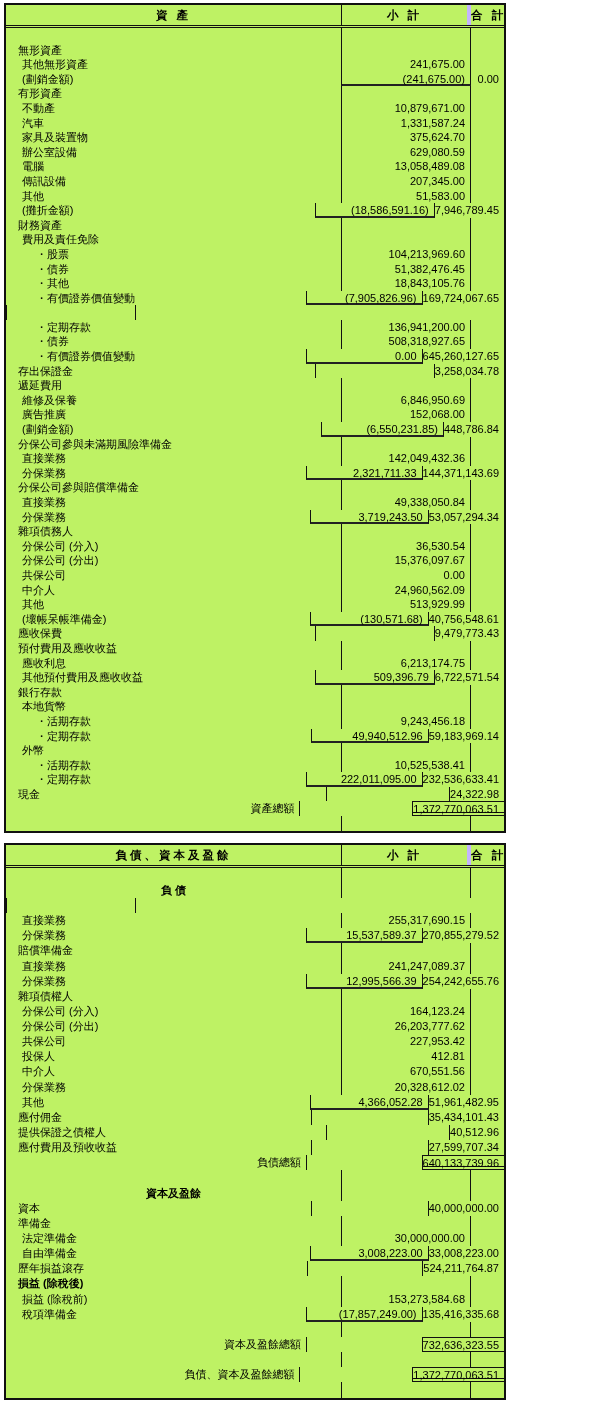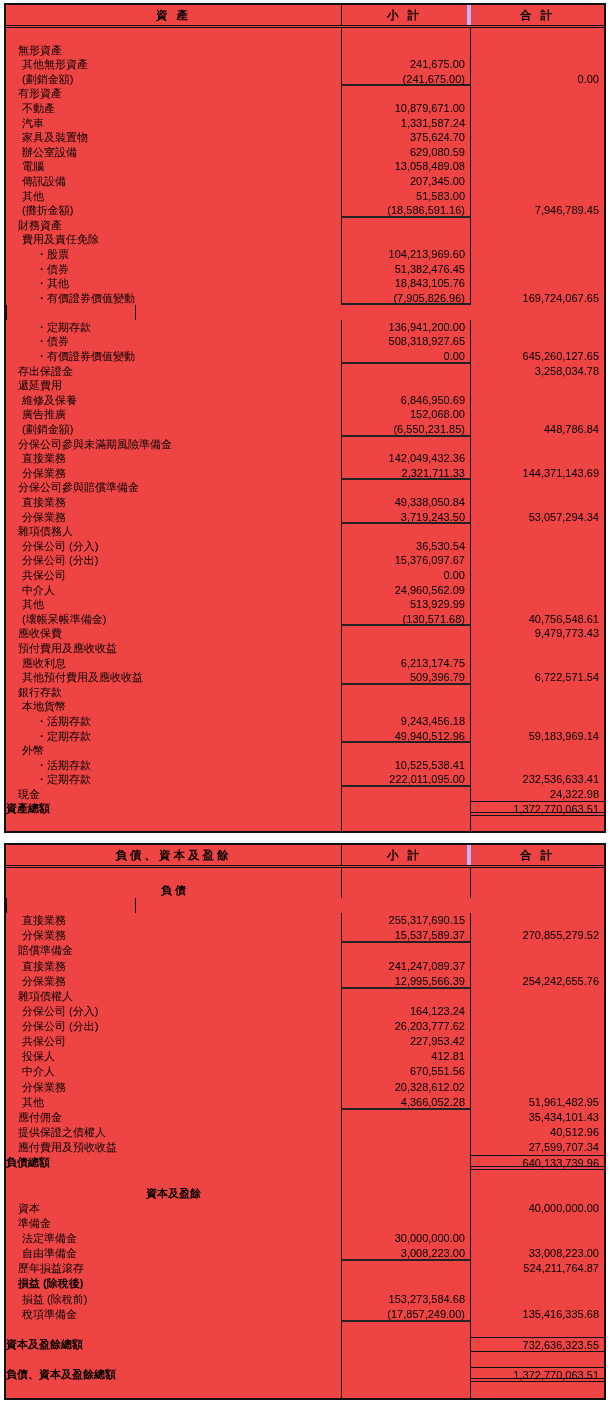--- a/index.html
+++ b/index.html
@@ -3,23 +3,23 @@
 <meta charset="utf-8">
 <style>
   html,body { margin:0; padding:0; background:#fff; }
   body {
     width:610px; height:1401px;
     font-family:"Liberation Sans","DejaVu Sans",sans-serif;
     color:#000; -webkit-font-smoothing:antialiased;
   }
   .page { padding:3px 4px; }
   .sheet {
-    width:602px; box-sizing:border-box;
+    width:502px; box-sizing:border-box;
     border:2px solid #111;
-    background:#ef4444;
+    background:#bef264;
   }
   .sheet-assets { margin-bottom:10px; }
   .hdr-row {
     display:flex; height:20px; line-height:20px;
     border-bottom:3px double #111;
   }
   .hcell {
     font-weight:bold; font-size:11.5px; text-align:center;
     letter-spacing:3px; white-space:nowrap; overflow:hidden;
   }
@@ -33,21 +33,21 @@
     font-size:11px; white-space:nowrap;
   }
   .c3 { flex:1; box-sizing:border-box; font-size:11px; white-space:nowrap; }
   .hc1 { width:335px; } .hc2 { width:130px; box-sizing:border-box; border-left:1px solid #111; border-right:4px solid #c4b5fd; } .hc3 { flex:1; }
   .lv0 { padding-left:12px; }
   .lv1 { padding-left:16px; }
   .lv2 { padding-left:30px; }
   .bold { font-weight:bold; }
   .center { text-align:center; padding-left:0; }
   .num { text-align:right; padding-right:5px; }
-  .tlabel { text-align:left; padding-right:5px;font-weight:bold; }
+  .tlabel { text-align:right; padding-right:5px; }
   .e .c2 { border-bottom:2px solid #222; }
   .bx1 { border-top:1px solid #111; border-bottom:1px solid #111; }
   .bx2 { border-top:1px solid #111; border-bottom:4px double #111; }
 </style>
 </head>
 <body>
 
 <div class="page">
 
   <div class="sheet sheet-assets">

